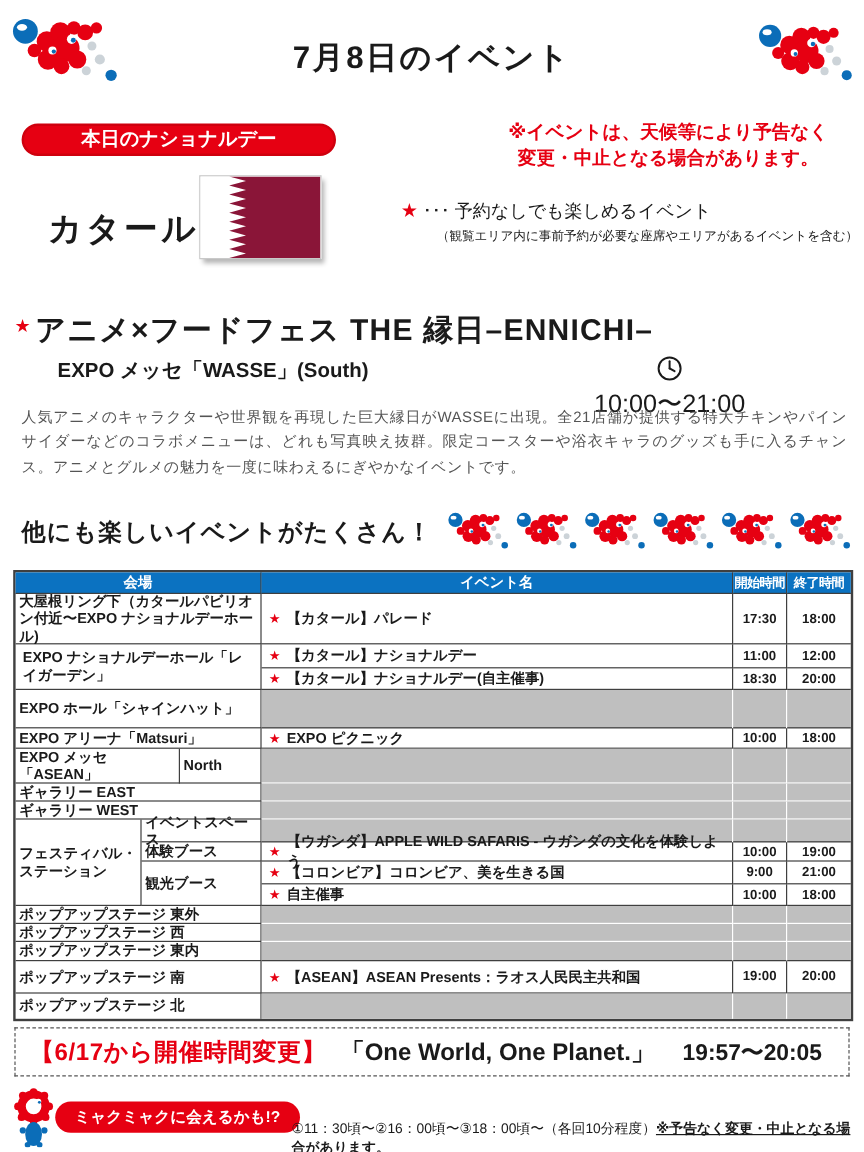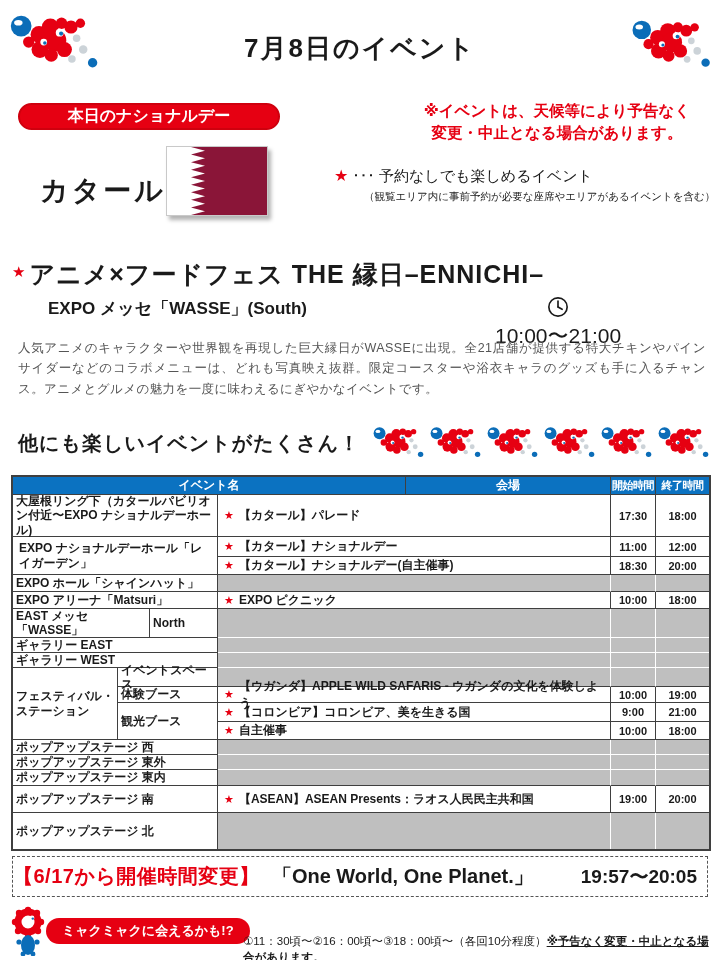--- a/index.html
+++ b/index.html
@@ -56,21 +56,21 @@
   .bb0{border-bottom:none!important;}
   .br0{border-right:none!important;}
   .pad6{padding-left:6px;}
   .star-ev{color:#e60012;font-size:11px;margin-right:5px;flex:none;}
   .w-venue{width:205px;flex:none;}
   .w-event{width:393px;flex:none;}
   .w-start{width:45px;flex:none;}
   .w-end{width:53px;flex:none;}
   
   .change-box{position:absolute;left:12px;top:856px;width:696px;height:41px;border:1px dashed #555;
-              box-sizing:border-box;display:flex;align-items:center;padding:0 0;}
+              box-sizing:border-box;display:flex;align-items:center;padding:0 12px;}
   .change-label{color:#e60012;font-weight:bold;font-size:20px;letter-spacing:.5px;}
   .change-event{font-weight:bold;font-size:20px;margin-left:12px;}
   .change-time{font-weight:bold;font-size:19px;margin-left:auto;margin-right:10px;}
   
   .meet-char{position:absolute;left:7px;top:906px;width:42px;height:50px;}
   .meet-char svg{width:100%;height:100%;}
   .meet-badge{position:absolute;left:46px;top:918px;height:26px;background:#e60012;border-radius:14px;
               color:#fff;font-weight:bold;font-size:13px;display:flex;align-items:center;
               padding:0 16px;box-sizing:border-box;}
   .meet-text{position:absolute;left:243px;top:916px;width:472px;font-size:11.5px;line-height:1.45;}
@@ -293,22 +293,22 @@
   <circle cx="73" cy="26" r="4" fill="#ccd3d8"></circle>
   <circle cx="80" cy="38" r="4.5" fill="#ccd3d8"></circle>
   <circle cx="68" cy="48" r="4" fill="#ccd3d8"></circle>
   <circle cx="90" cy="52" r="5" fill="#0b6db8"></circle>
 </svg></span>
   </div>
 
   <div class="evtable">
 
     <div class="tr" style="height:18px">
+      <div class="hc w-venue">会場</div>
       <div class="hc w-event">イベント名</div>
-      <div class="hc w-venue">会場</div>
       <div class="hc w-start small">開始時間</div>
       <div class="hc w-end small br0">終了時間</div>
     </div>
 
     <div class="tr" style="height:42px">
       <div class="vc w-venue">大屋根リング下（カタールパビリオン付近〜EXPO ナショナルデーホール)</div>
       <div class="c ec w-event">
           <span class="star-ev">★</span>
           <span>【カタール】パレード</span>
         </div>
@@ -331,39 +331,39 @@
           <div class="c ec w-event">
               <span class="star-ev">★</span>
               <span>【カタール】ナショナルデー(自主催事)</span>
             </div>
           <div class="c tc w-start">18:30</div>
           <div class="c tc w-end br0">20:00</div>
         </div>
       </div>
     </div>
 
-    <div class="tr" style="height:17px">
+    <div class="tr" style="height:32px">
       <div class="vc w-venue">EXPO ホール「シャインハット」</div>
       <div class="c ec w-event gray"></div>
       <div class="c tc w-start gray"></div>
       <div class="c tc w-end gray br0"></div>
     </div>
 
     <div class="tr" style="height:17px">
       <div class="vc w-venue">EXPO アリーナ「Matsuri」</div>
       <div class="c ec w-event">
           <span class="star-ev">★</span>
           <span>EXPO ピクニック</span>
         </div>
       <div class="c tc w-start">10:00</div>
       <div class="c tc w-end br0">18:00</div>
     </div>
 
     <div class="tr" style="height:29px">
-      <div class="vc" style="width:137px;flex:none">EAST メッセ「WASSE」</div>
+      <div class="vc" style="width:137px;flex:none">EXPO メッセ「ASEAN」</div>
       <div class="vc" style="width:68px;flex:none">North</div>
       <div class="c ec w-event gray bw"></div>
       <div class="c tc w-start gray bw"></div>
       <div class="c tc w-end gray bw br0"></div>
     </div>
 
     <div class="tr" style="height:15px">
       <div class="vc w-venue">ギャラリー EAST</div>
       <div class="c ec w-event gray bw"></div>
       <div class="c tc w-start gray bw"></div>
@@ -413,28 +413,28 @@
                 </div>
               <div class="c tc w-start">10:00</div>
               <div class="c tc w-end br0">18:00</div>
             </div>
           </div>
         </div>
       </div>
     </div>
 
     <div class="tr" style="height:15px">
-      <div class="vc w-venue">ポップアップステージ 西</div>
+      <div class="vc w-venue">ポップアップステージ 東外</div>
       <div class="c ec w-event gray bw"></div>
       <div class="c tc w-start gray bw"></div>
       <div class="c tc w-end gray bw br0"></div>
     </div>
 
     <div class="tr" style="height:15px">
-      <div class="vc w-venue">ポップアップステージ 東外</div>
+      <div class="vc w-venue">ポップアップステージ 西</div>
       <div class="c ec w-event gray bw"></div>
       <div class="c tc w-start gray bw"></div>
       <div class="c tc w-end gray bw br0"></div>
     </div>
 
     <div class="tr" style="height:16px">
       <div class="vc w-venue">ポップアップステージ 東内</div>
       <div class="c ec w-event gray"></div>
       <div class="c tc w-start gray"></div>
       <div class="c tc w-end gray br0"></div>
@@ -443,21 +443,21 @@
     <div class="tr" style="height:27px">
       <div class="vc w-venue">ポップアップステージ 南</div>
       <div class="c ec w-event">
           <span class="star-ev">★</span>
           <span>【ASEAN】ASEAN Presents：ラオス人民民主共和国</span>
         </div>
       <div class="c tc w-start">19:00</div>
       <div class="c tc w-end br0">20:00</div>
     </div>
 
-    <div class="tr" style="height:36px">
+    <div class="tr" style="height:21px">
       <div class="vc w-venue bb0">ポップアップステージ 北</div>
       <div class="c ec w-event gray bb0"></div>
       <div class="c tc w-start gray bb0"></div>
       <div class="c tc w-end gray bb0 br0"></div>
     </div>
   </div>
 
   <div class="change-box">
     <span class="change-label">【6/17から開催時間変更】</span>
     <span class="change-event">「One World, One Planet.」</span>

